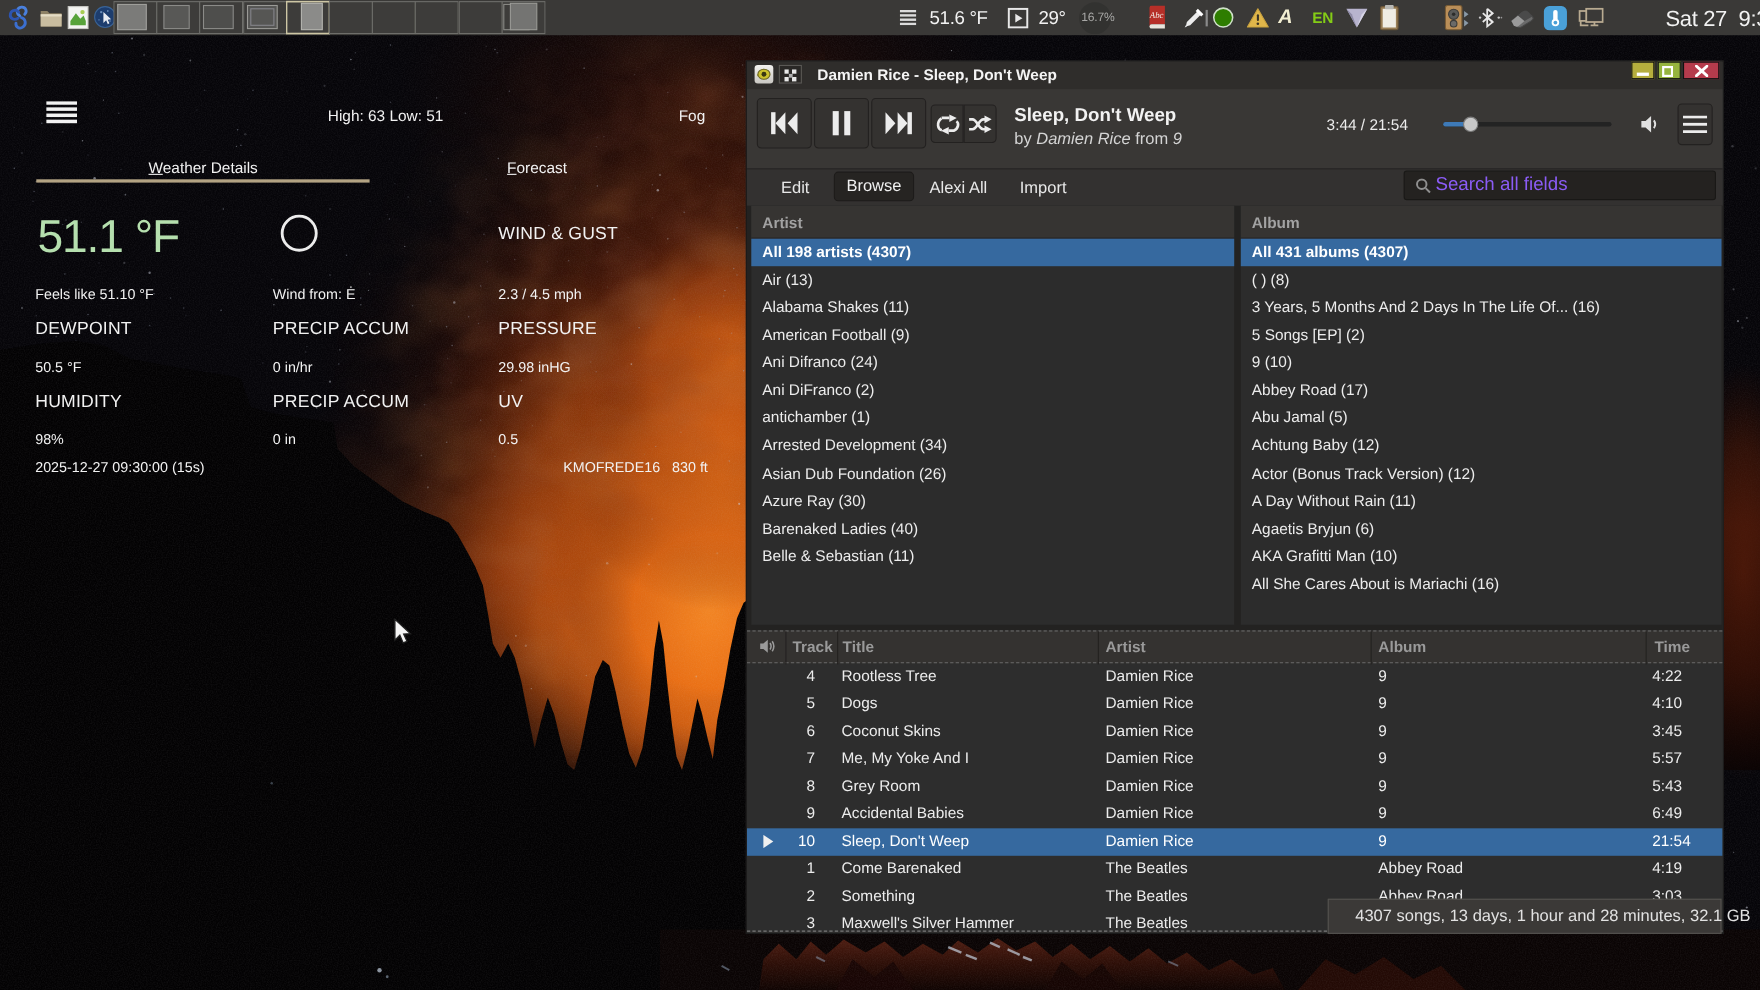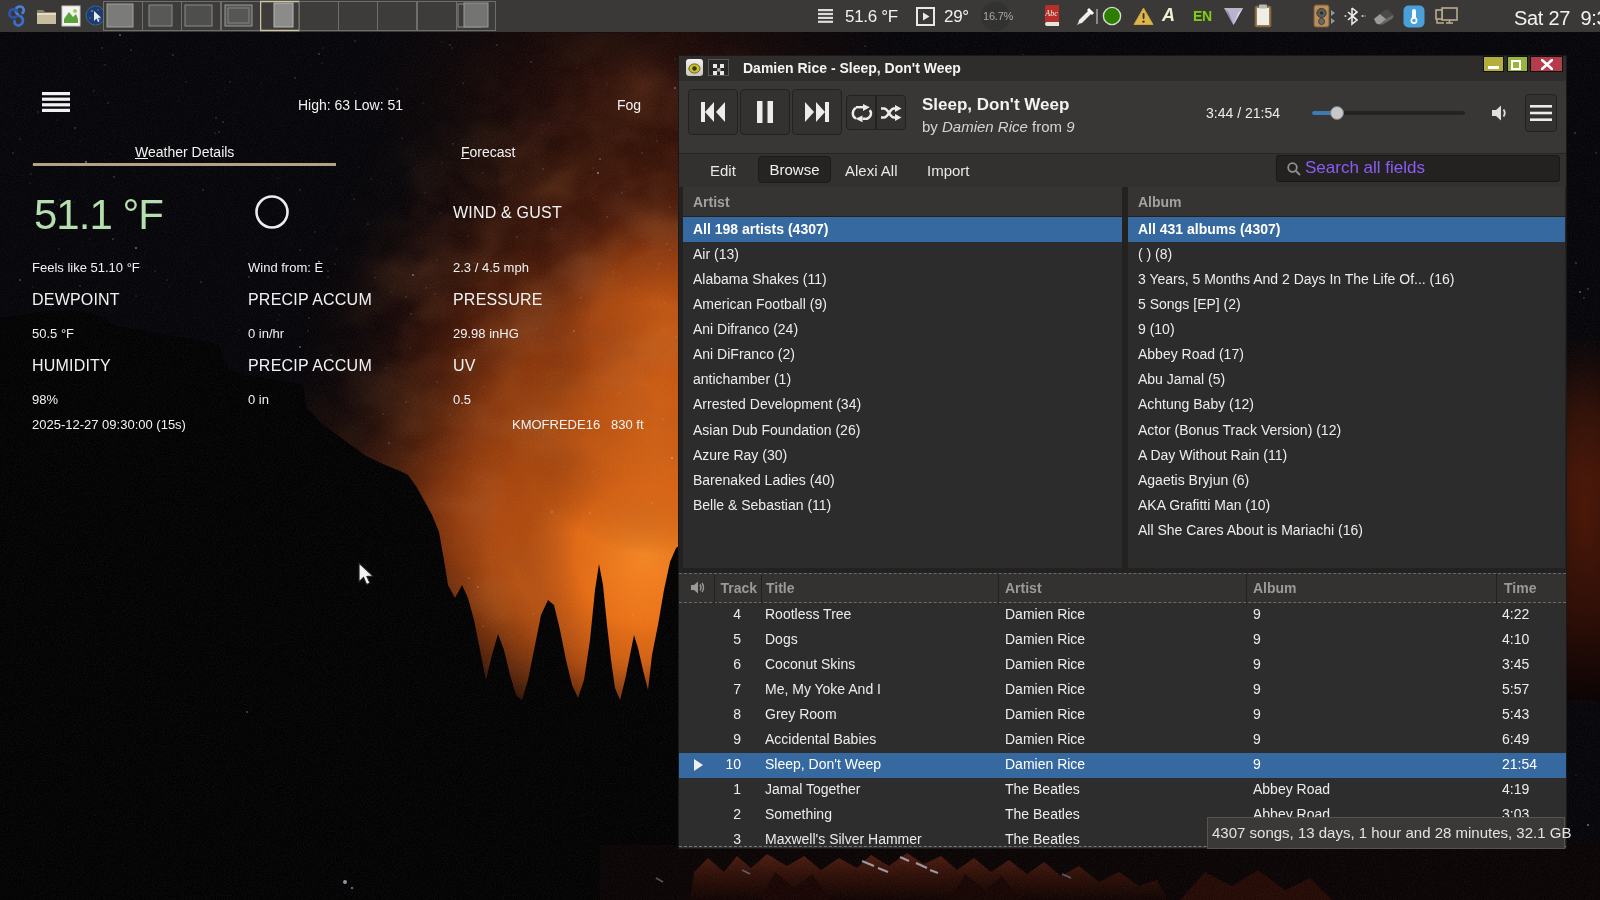--- a/index.html
+++ b/index.html
@@ -54,21 +54,21 @@
 #thead { position:relative; height:30px; background:#343230; border-top:1px dashed #6a6a6a;
   border-bottom:1px dashed #6a6a6a; color:#9a9a9a; font-weight:bold; font-size:14px; }
 #thead span { position:absolute; top:6px; }
 .vsep { position:absolute; top:0; width:1px; height:30px; background:#232120; }
 .trow { position:relative; height:25px; font-size:14px; color:#ececec; }
 .trow.sel { background:#36699f; color:#fff; }
 .trow span { position:absolute; top:3px; white-space:nowrap; }
 .tnum { left:0; width:62px; text-align:right; }
 .ttitle { left:86px; } .tartist { left:326px; } .talbum { left:574px; } .ttime { left:823px; }
 #statusbar { position:absolute; left:528px; top:761px; width:358px; height:32px; background:#3b3937;
-  border:1px solid #55534f; font-size:15px; color:#e2e2e2; padding:6px 0 0 4px; white-space:nowrap; }
+  border:1px solid #55534f; font-size:15px; color:#e2e2e2; padding:6px 0 0 24px; white-space:nowrap; }
 #cursor { position:absolute; left:358px; top:562px; z-index:6; }
 </style>
 </head>
 <body>
 
 <svg id="wp" width="1600" height="900" viewBox="0 0 1600 900">
 <defs>
 <radialGradient id="g1" cx="50%" cy="50%" r="50%">
   <stop offset="0%" stop-color="#8a2e0c" stop-opacity="0.8"></stop>
   <stop offset="60%" stop-color="#5e1f08" stop-opacity="0.45"></stop>
@@ -1009,21 +1009,21 @@
           <path d="M1,0 L10,6 L1,12 Z" fill="#f0f0f0"></path>
         </svg>
         <span class="tnum">10</span>
         <span class="ttitle">Sleep, Don't Weep</span>
         <span class="tartist">Damien Rice</span>
         <span class="talbum">9</span>
         <span class="ttime">21:54</span>
       </div>
       <div class="trow">
         <span class="tnum">1</span>
-        <span class="ttitle">Jamal Together</span>
+        <span class="ttitle">Come Barenaked</span>
         <span class="tartist">The Beatles</span>
         <span class="talbum">Abbey Road</span>
         <span class="ttime">4:19</span>
       </div>
       <div class="trow">
         <span class="tnum">2</span>
         <span class="ttitle">Something</span>
         <span class="tartist">The Beatles</span>
         <span class="talbum">Abbey Road</span>
         <span class="ttime">3:03</span>

